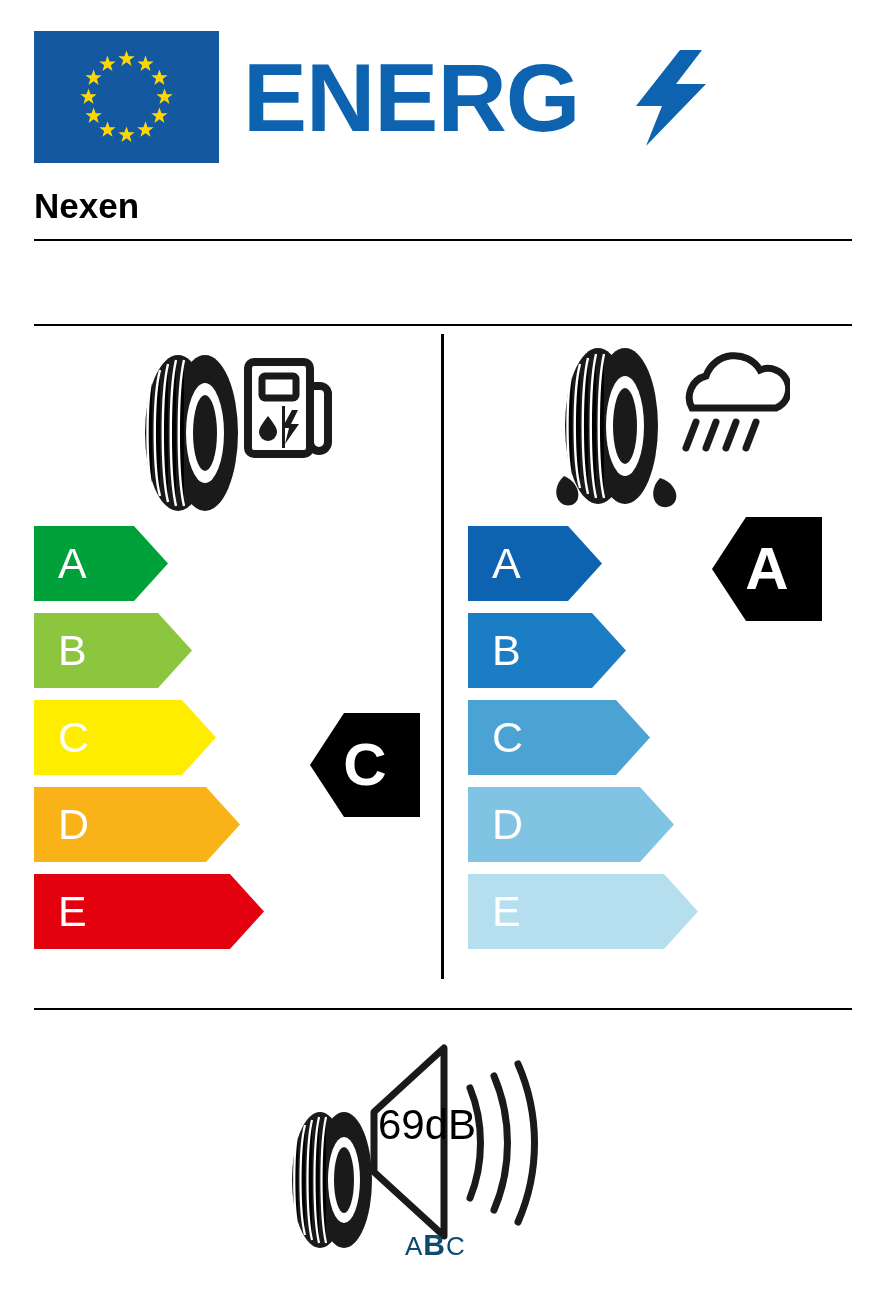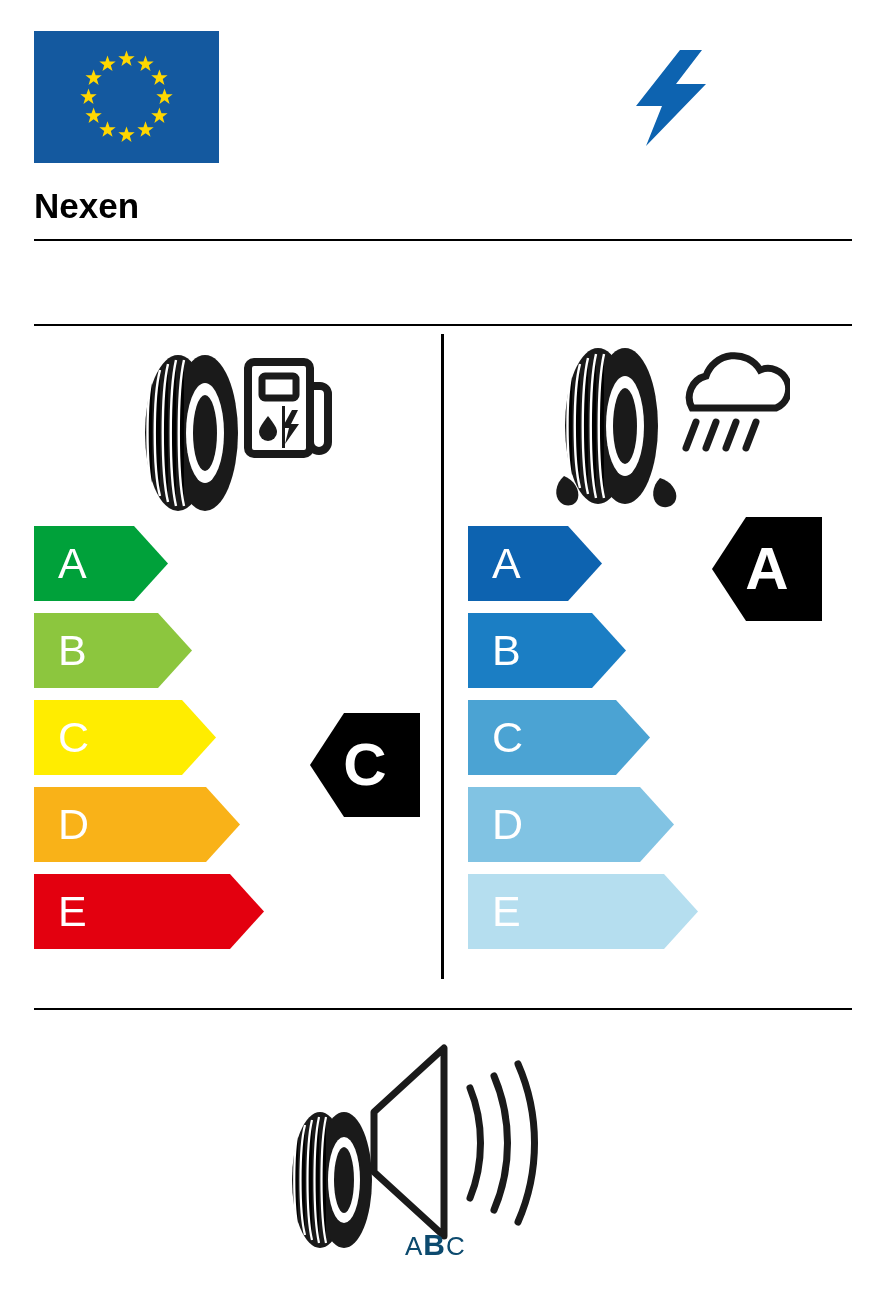--- a/index.html
+++ b/index.html
@@ -208,20 +208,21 @@
         <g transform="translate(59.6,47) scale(0.95)">
             <polygon points="0,-9 2.2,-2.8 8.6,-2.8 3.5,1.1 5.3,7.3 0,3.5 -5.3,7.3 -3.5,1.1 -8.6,-2.8 -2.2,-2.8"></polygon>
           </g>
         <g transform="translate(73.5,33.1) scale(0.95)">
             <polygon points="0,-9 2.2,-2.8 8.6,-2.8 3.5,1.1 5.3,7.3 0,3.5 -5.3,7.3 -3.5,1.1 -8.6,-2.8 -2.2,-2.8"></polygon>
           </g>
       </g>
     </svg>
   </div>
 
+  <div class="energ-word">ENERG</div>
 
   <div class="energ-bolt">
     <svg viewBox="0 0 70 96" xmlns="http://www.w3.org/2000/svg" aria-hidden="true">
       <polygon points="44,0 0,56 26,56 10,96 70,34 40,34 66,0" fill="#0d63b0"></polygon>
     </svg>
   </div>
 
   <div class="brand">Nexen</div>
 
   <div class="rule rule-1"></div>
@@ -365,18 +366,19 @@
 
         <g fill="none" stroke="#1a1a1a" stroke-width="7" stroke-linecap="round">
           <path d="M190 48 C204 82 204 124 190 158"></path>
           <path d="M214 36 C232 78 232 128 214 170"></path>
           <path d="M238 24 C260 74 260 132 238 182"></path>
         </g>
       </g>
     </svg>
   </div>
 
+  <div class="noise-db">69dB</div>
 
   <div class="noise-classes">
     <span>A</span><span class="sel">B</span><span>C</span>
   </div>
 
 </div>
 
 </body></html>

